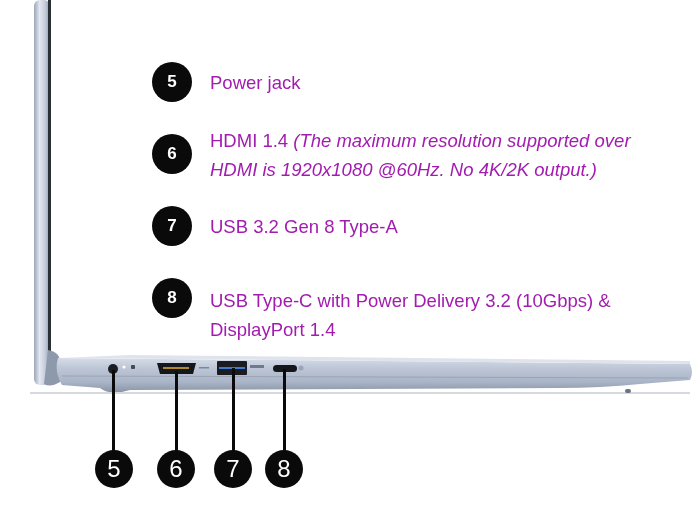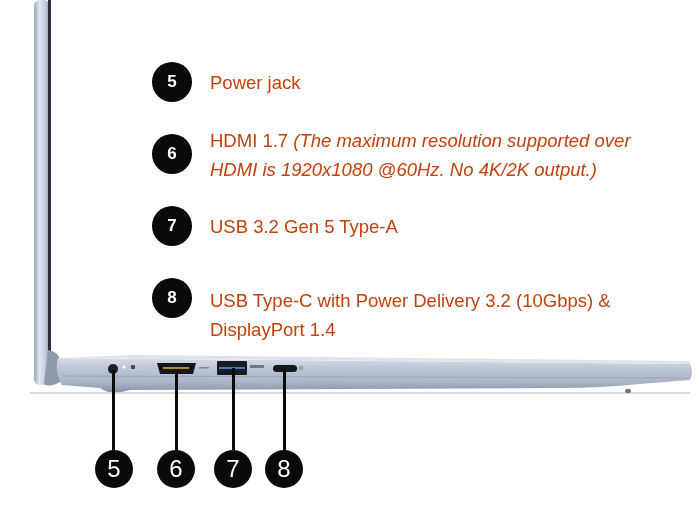--- a/index.html
+++ b/index.html
@@ -3,21 +3,21 @@
 <meta charset="utf-8">
 <style>
   html, body { margin:0; padding:0; background:#ffffff; }
   body { width:700px; height:515px; position:relative; overflow:hidden;
          font-family:"Liberation Sans", "DejaVu Sans", sans-serif; }
   .abs { position:absolute; }
   .badge { position:absolute; width:40px; height:40px; border-radius:50%;
            background:#0a0a0a; color:#fff; display:flex; align-items:center; justify-content:center;
            font-weight:bold; font-size:17px; }
   .badge-lg { width:38px; height:38px; font-weight:normal; font-size:24px; }
-  .label { position:absolute; left:210px; color:#c2410c; font-size:18.5px; line-height:29px; }
+  .label { position:absolute; left:210px; color:#a21caf; font-size:18.5px; line-height:29px; }
   .label i { font-style:italic;text-align:right; }
   .leader { position:absolute; width:3px; background:#0a0a0a; }
 </style>
 </head>
 <body>
 
 <svg class="abs" style="left:0;top:0" width="700" height="515" viewBox="0 0 700 515">
   <defs>
     <linearGradient id="lid" x1="0" x2="1" y1="0" y2="0">
       <stop offset="0" stop-color="#9aa6b8"></stop>
@@ -57,25 +57,25 @@
   <rect x="273" y="365" width="24" height="7" rx="3.5" fill="#15171b"></rect>
   <circle cx="301" cy="368" r="2.5" fill="#9aa5b7"></circle>
 </svg>
 
 <div>
   <div class="badge" style="left:152px;top:62px">5</div>
   <div class="label" style="top:68px">Power jack</div>
 
   <div class="badge" style="left:152px;top:134px">6</div>
   <div class="label" style="top:126px;width:450px">
-    <span>HDMI 1.7</span> <i>(The maximum resolution supported over HDMI is 1920x1080 @60Hz. No 4K/2K output.)</i>
+    <span>HDMI 1.4</span> <i>(The maximum resolution supported over HDMI is 1920x1080 @60Hz. No 4K/2K output.)</i>
   </div>
 
   <div class="badge" style="left:152px;top:206px">7</div>
-  <div class="label" style="top:212px">USB 3.2 Gen 5 Type-A</div>
+  <div class="label" style="top:212px">USB 3.2 Gen 8 Type-A</div>
 
   <div class="badge" style="left:152px;top:278px">8</div>
   <div class="label" style="top:286px;width:420px">USB Type-C with Power Delivery 3.2 (10Gbps) &amp; DisplayPort 1.4</div>
 </div>
 
 <div class="leader" style="left:112px;top:370px;height:82px"></div>
 <div class="leader" style="left:175px;top:371px;height:81px"></div>
 <div class="leader" style="left:232px;top:368px;height:84px"></div>
 <div class="leader" style="left:283px;top:369px;height:83px"></div>
 

